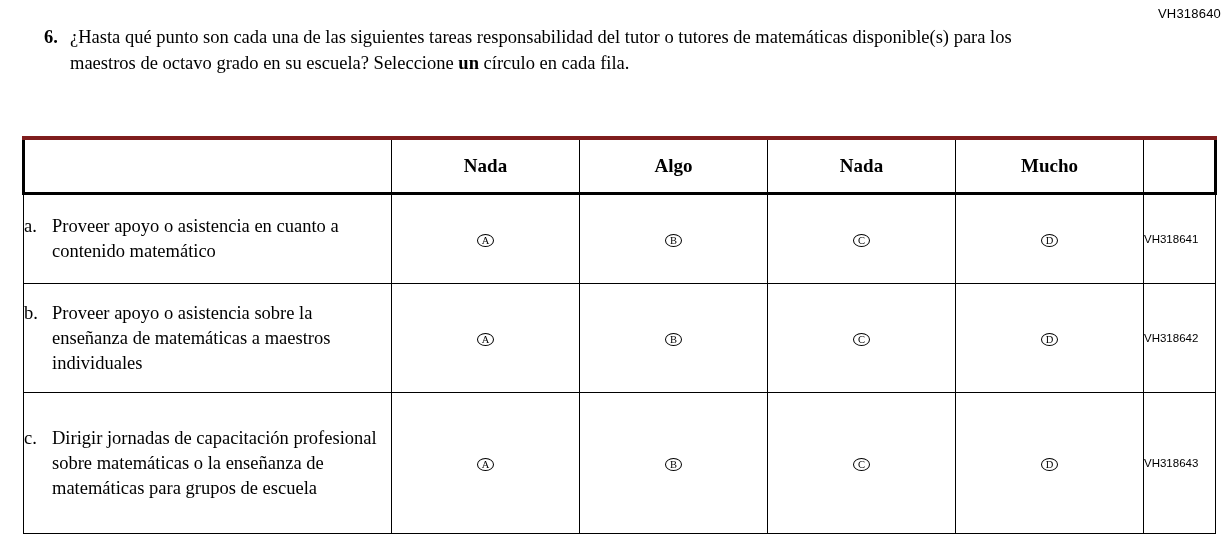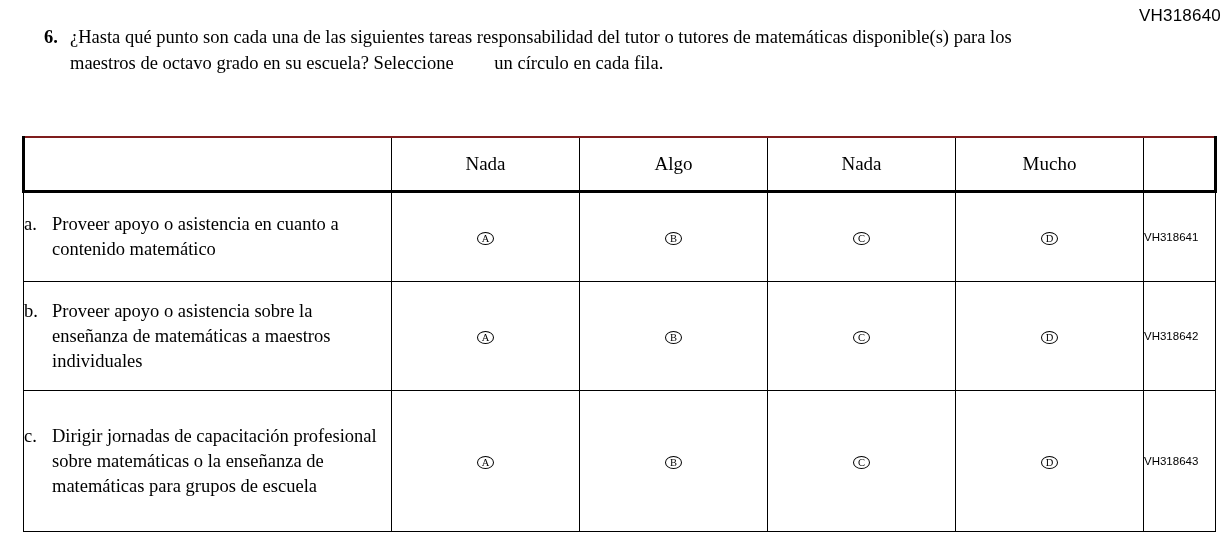--- a/index.html
+++ b/index.html
@@ -21,21 +21,21 @@
     width: 1229px;
     height: 547px;
   }
 
   
   .corner-id {
     position: absolute;
     top: 6px;
     right: 8px;
     font-family: "Liberation Sans", sans-serif;
-    font-size: 17px;
+    font-size: 13px;
     letter-spacing: 0.2px;
     color: #000;
   }
 
   
   .stem {
     position: absolute;
     left: 44px;
     top: 24px;
     width: 1000px;
@@ -47,43 +47,43 @@
     font-size: 18.5px;
     line-height: 26px;
     width: 26px;
     flex: 0 0 26px;
   }
   .stem-text {
     font-size: 18.5px;
     line-height: 26px;
     width: 960px;
   }
-  .stem-text b { font-weight: normal; margin-left: 36px; }
+  .stem-text b { font-weight: bold; }
 
   
   .grid {
     position: absolute;
     left: 22px;
     top: 136px;
     width: 1184px;
     border-collapse: collapse;
     table-layout: fixed;
   }
   .grid td, .grid th {
     border: 1px solid #000;
     padding: 0;
     vertical-align: middle;
   }
 
   .hdr-row th {
     height: 52px;
     font-size: 19px;
-    font-weight: normal;
+    font-weight: bold;
     text-align: center;
-    border-top: 2px solid #7f1d1d;
+    border-top: 4px solid #7f1d1d;
     border-bottom: 3px solid #000;
   }
   .hdr-row th.blank-first {
     border-left: 3px solid #000;
   }
   .hdr-row th.last-col {
     border-right: 3px solid #000;
   }
 
   .col-stem  { width: 368px; }

